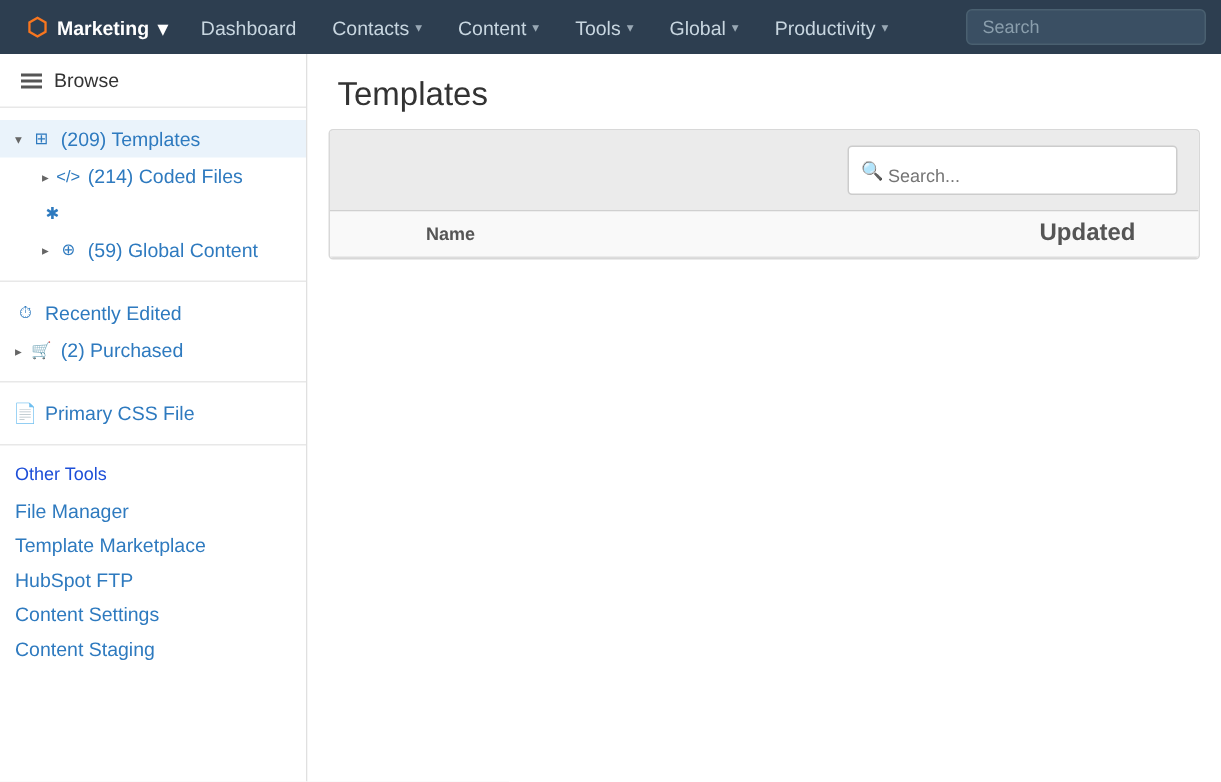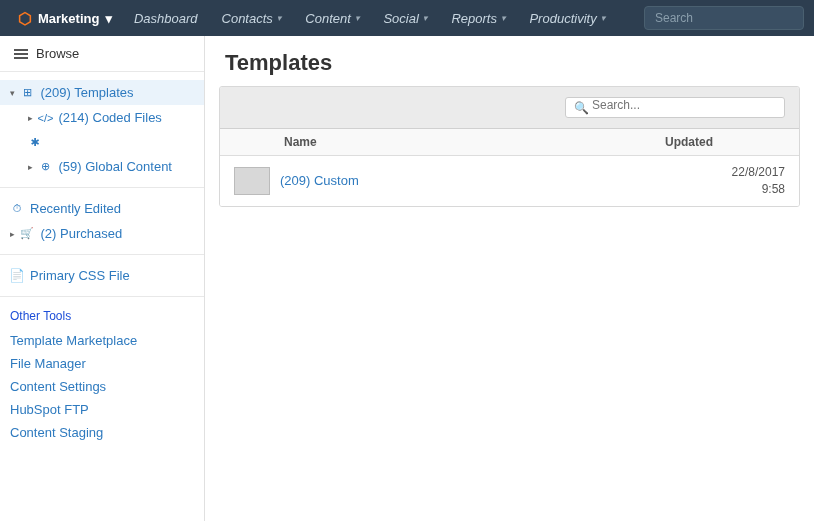--- a/index.html
+++ b/index.html
@@ -30,21 +30,20 @@
     .nav-item {
       color: #c8d6e0;
       font-size: 13px;
       padding: 15px 10px;
       height: 36px;
       display: flex;
       align-items: center;
       gap: 4px;
       cursor: pointer;
       white-space: nowrap;
-      font-style: italic;
     }
     .nav-item .chevron { font-size: 9px; opacity: 0.7; }
     .nav-search {
       margin-left: auto;
       background: #3a4f63;
       border: 1px solid #4a6070;
       border-radius: 4px;
       color: #f9a8d4;
       padding: 4px 10px;
       font-size: 12px;
@@ -121,21 +120,21 @@
     .main {
       flex: 1;
       background: #fff;
       overflow-y: auto;
       display: flex;
       flex-direction: column;
     }
 
     .page-title {
       font-size: 22px;
-      font-weight: 700;
+      font-weight: 400;
       color: #333;
       padding: 14px 20px 10px;
     }
 
     .table-container {
       margin: 0 14px;
       border: 1px solid #d8d8d8;
       border-radius: 3px;
       overflow: hidden;
     }
@@ -155,37 +154,37 @@
     .table-search-wrap .search-ico {
       position: absolute;
       left: 9px;
       top: 50%;
       transform: translateY(-50%);
       color: #999;
       font-size: 12px;
     }
     .table-search-input {
       width: 100%;
-      padding: 0 10px 5px 26px;
+      padding: 12px 10px 5px 26px;
       border: 1px solid #ccc;
       border-radius: 3px;
       font-size: 12px;
       background: #fff;
       outline: none;
     }
 
     .table-header {
       display: flex;
       align-items: center;
       background: #f9f9f9;
       border-bottom: 1px solid #ddd;
       padding: 6px 14px;
     }
     .th-name { flex: 1; color: #555; font-size: 12px; font-weight: 600; }
-    .th-updated { width: 120px; text-align: left; color: #555; font-size: 12px; font-weight: 600; }
+    .th-updated { width: 120px; text-align: center; color: #555; font-size: 16px; font-weight: 600; }
 
     .table-row {
       display: flex;
       align-items: center;
       padding: 8px 14px;
       border-bottom: 1px solid #eee;
       background: #fff;
     }
     .table-row:last-child { border-bottom: none; }
     .row-thumb {
@@ -213,25 +212,25 @@
   </div>
   <div class="nav-item">
     <span>Contacts</span>
     <span class="chevron">▾</span>
   </div>
   <div class="nav-item">
     <span>Content</span>
     <span class="chevron">▾</span>
   </div>
   <div class="nav-item">
-    <span>Social</span>
-    <span class="chevron">▾</span>
-  </div>
-  <div class="nav-item">
-    <span>Reports</span>
+    <span>Tools</span>
+    <span class="chevron">▾</span>
+  </div>
+  <div class="nav-item">
+    <span>Global</span>
     <span class="chevron">▾</span>
   </div>
   <div class="nav-item">
     <span>Productivity</span>
     <span class="chevron">▾</span>
   </div>
   <input class="nav-search" type="text" placeholder="Search" style="">
 </nav>
 
 <div class="layout">
@@ -286,24 +285,24 @@
 
     <div class="sidebar-section">
       <div class="sidebar-item">
         <span class="icon-box" style="color:#2e7abf; font-size:13px;">📄</span>
         <a>Primary CSS File</a>
       </div>
     </div>
 
     <div style="flex:1">
       <div class="other-tools-label">Other Tools</div>
+      <a class="other-tools-link">File Manager</a>
       <a class="other-tools-link">Template Marketplace</a>
-      <a class="other-tools-link">File Manager</a>
+      <a class="other-tools-link">HubSpot FTP</a>
       <a class="other-tools-link">Content Settings</a>
-      <a class="other-tools-link">HubSpot FTP</a>
       <a class="other-tools-link">Content Staging</a>
     </div>
 
   </aside>
 
   <main class="main">
     <h1 class="page-title">Templates</h1>
 
     <div class="table-container">
 
@@ -313,24 +312,16 @@
           <input class="table-search-input" type="text" placeholder="Search..." style="">
         </div>
       </div>
 
       <div class="table-header">
         <span style="width:50px;"></span>
         <span class="th-name">Name</span>
         <span class="th-updated">Updated</span>
       </div>
 
-      <div class="table-row">
-        <div class="row-thumb"></div>
-        <span class="row-name">(209) Custom</span>
-        <div class="row-updated">
-          <div>22/8/2017</div>
-          <div>9:58</div>
-        </div>
-      </div>
     </div>
   </main>
 
 </div>
 
 </body></html>

